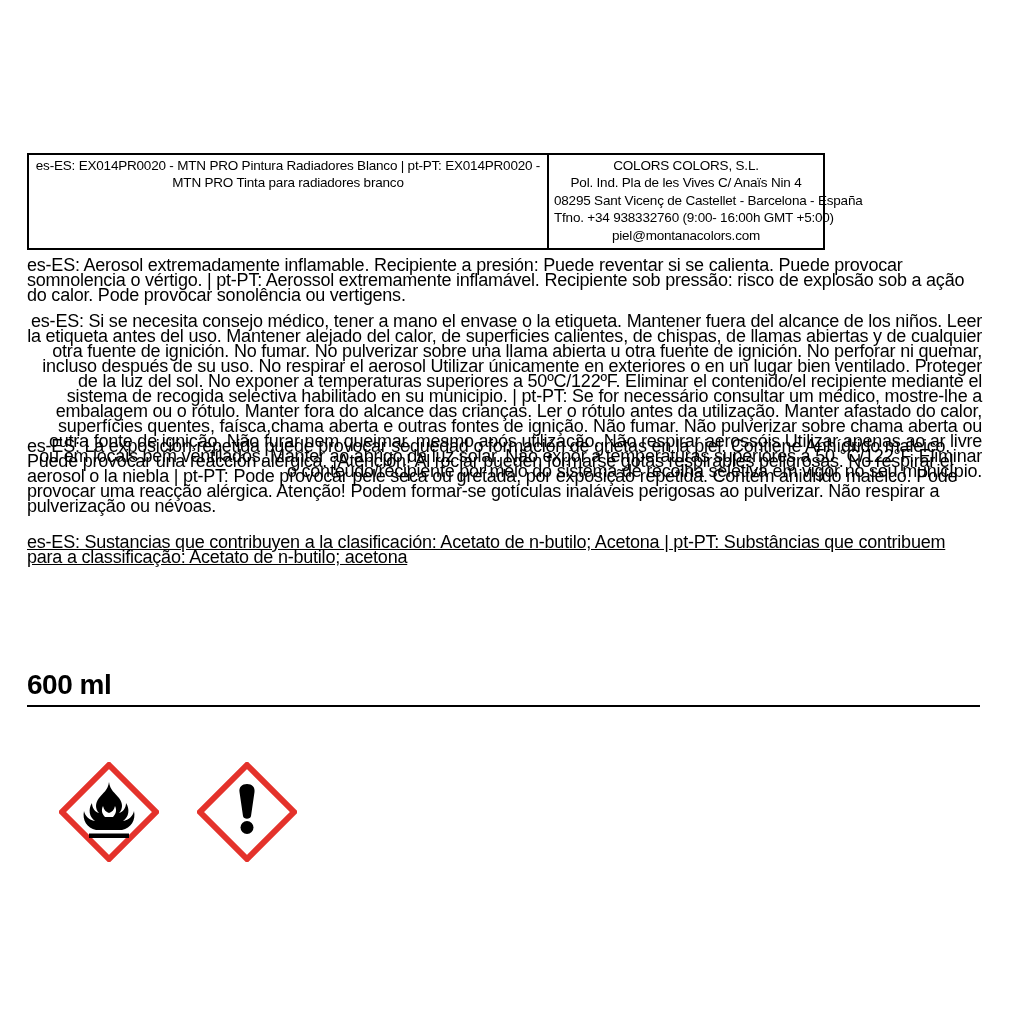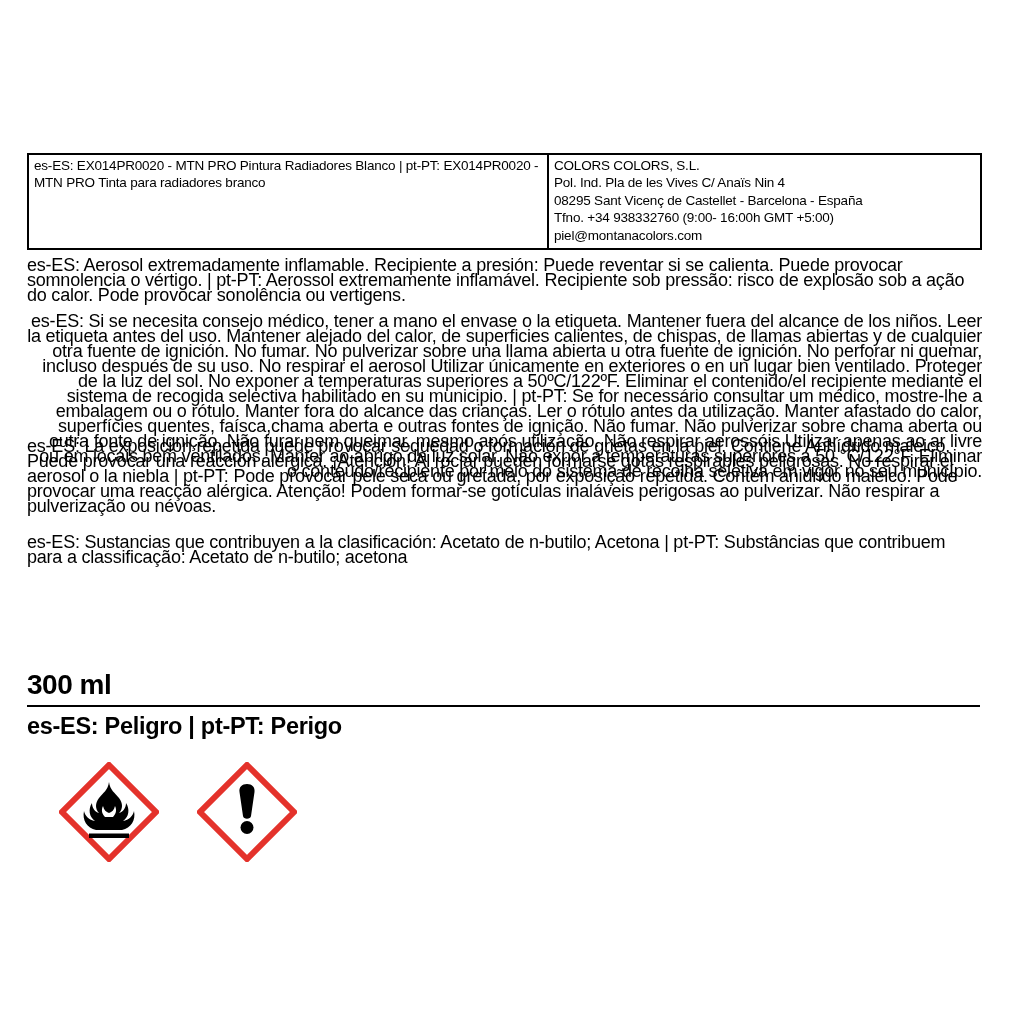--- a/index.html
+++ b/index.html
@@ -11,23 +11,24 @@
     font-family: "Liberation Sans", "DejaVu Sans", sans-serif;
     color: #000000;
     overflow: hidden;
   }
 
   
   .header-table {
     position: absolute;
     left: 27px;
     top: 153px;
-    width: 955px;
+    width: 798px;
     border-collapse: collapse;
     table-layout: fixed;
+    text-align: center;
   }
   .header-table td {
     border: 2px solid #000000;
     vertical-align: top;
     padding: 2px 5px 3px 5px;
     font-size: 13.5px;
     line-height: 17.4px;
     letter-spacing: -0.2px;
   }
   .product-cell { width: 508px; height: 88px; }
@@ -39,21 +40,21 @@
     left: 27px;
     width: 955px;
     margin: 0;
     font-size: 18px;
     line-height: 15px;
     letter-spacing: -0.22px;
   }
   .para-1 { top: 258px; }
   .para-2 { top: 314px; text-align: right; }
   .para-3 { top: 439px; }
-  .para-4 { top: 535px; }
+  .para-4 { top: 535px; text-decoration: underline; }
 
   
   .volume {
     position: absolute;
     left: 27px;
     top: 669px;
     font-size: 28px;
     font-weight: bold;
     letter-spacing: -0.5px;
   }
@@ -114,25 +115,24 @@
   </table>
 
   <p class="para para-1">es-ES: Aerosol extremadamente inflamable. Recipiente a presión: Puede reventar si se calienta. Puede provocar somnolencia o vértigo. | pt-PT: Aerossol extremamente inflamável. Recipiente sob pressão: risco de explosão sob a ação do calor. Pode provocar sonolência ou vertigens.</p>
 
   <p class="para para-2">es-ES: Si se necesita consejo médico, tener a mano el envase o la etiqueta. Mantener fuera del alcance de los niños. Leer la etiqueta antes del uso. Mantener alejado del calor, de superficies calientes, de chispas, de llamas abiertas y de cualquier otra fuente de ignición. No fumar. No pulverizar sobre una llama abierta u otra fuente de ignición. No perforar ni quemar, incluso después de su uso. No respirar el aerosol Utilizar únicamente en exteriores o en un lugar bien ventilado. Proteger de la luz del sol. No exponer a temperaturas superiores a 50ºC/122ºF. Eliminar el contenido/el recipiente mediante el sistema de recogida selectiva habilitado en su municipio. | pt-PT: Se for necessário consultar um médico, mostre-lhe a embalagem ou o rótulo. Manter fora do alcance das crianças. Ler o rótulo antes da utilização. Manter afastado do calor, superfícies quentes, faísca,chama aberta e outras fontes de ignição. Não fumar. Não pulverizar sobre chama aberta ou outra fonte de ignição. Não furar nem queimar, mesmo após utilização. Não respirar aerossóis Utilizar apenas ao ar livre ou em locais bem ventilados. Manter ao abrigo da luz solar. Não expor a temperaturas superiores a 50 °C/122°F. Eliminar o conteúdo/recipiente por meio do sistema de recolha seletiva em vigor no seu município.</p>
 
   <p class="para para-3">es-ES: La exposición repetida puede provocar sequedad o formación de grietas en la piel. Contiene Anhídrido maleico. Puede provocar una reacción alérgica. ¡Atención! Al rociar pueden formarse gotas respirables peligrosas. No respirar el aerosol o la niebla | pt-PT: Pode provocar pele seca ou gretada, por exposição repetida. Contém anidrido maleico. Pode provocar uma reacção alérgica. Atenção! Podem formar-se gotículas inaláveis perigosas ao pulverizar. Não respirar a pulverização ou névoas.</p>
 
   <p class="para para-4">es-ES: Sustancias que contribuyen a la clasificación: Acetato de n-butilo; Acetona | pt-PT: Substâncias que contribuem para a classificação: Acetato de n-butilo; acetona</p>
 
-  <div class="volume">300 ml</div>
+  <div class="volume">600 ml</div>
 
   <hr class="rule">
 
-  <div class="signal">es-ES: Peligro | pt-PT: Perigo</div>
 
   <svg class="picto picto-flame" viewBox="0 0 100 100" xmlns="http://www.w3.org/2000/svg">
     <polygon class="diamond" points="50,3 97,50 50,97 3,50"></polygon>
     <path class="symbol" d="M50,20
          C51,28 56,31 60,36
          C64,41 64,47 60,51
          C64,50 67,46 67,41
          C71,47 70,55 64,59
          C70,58 74,54 75,49
          C77,58 72,66 63,68

